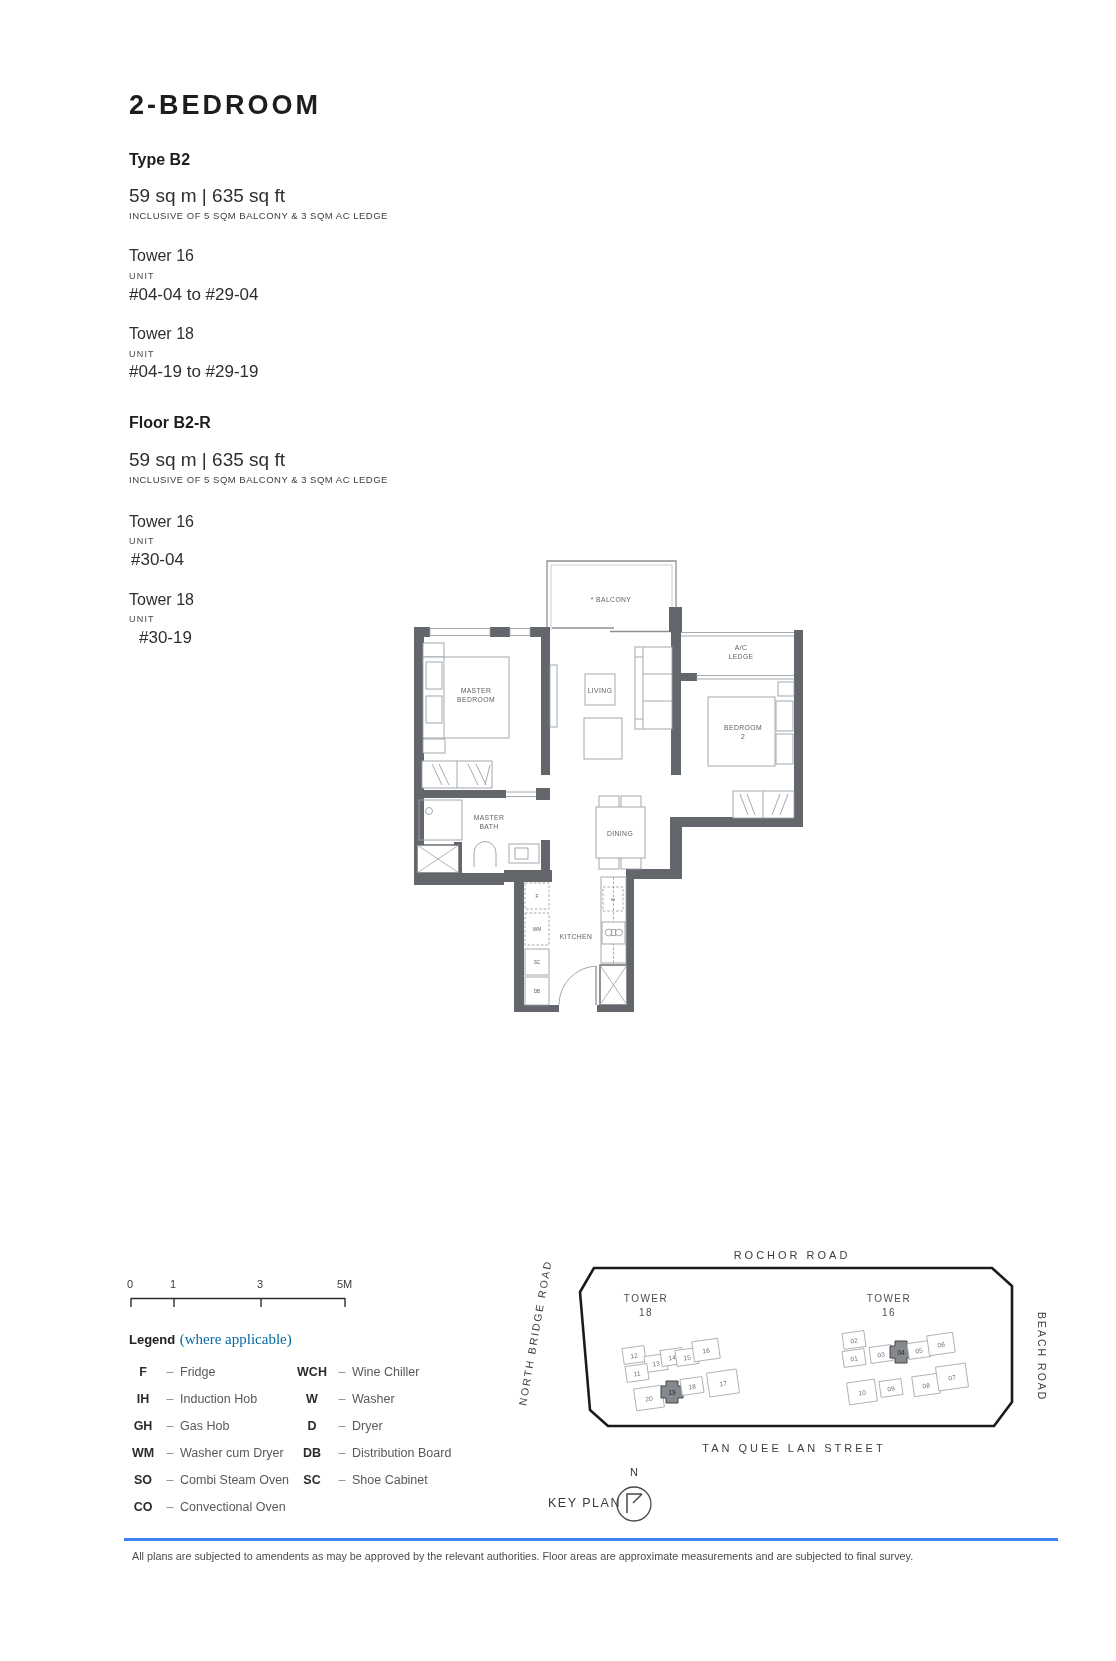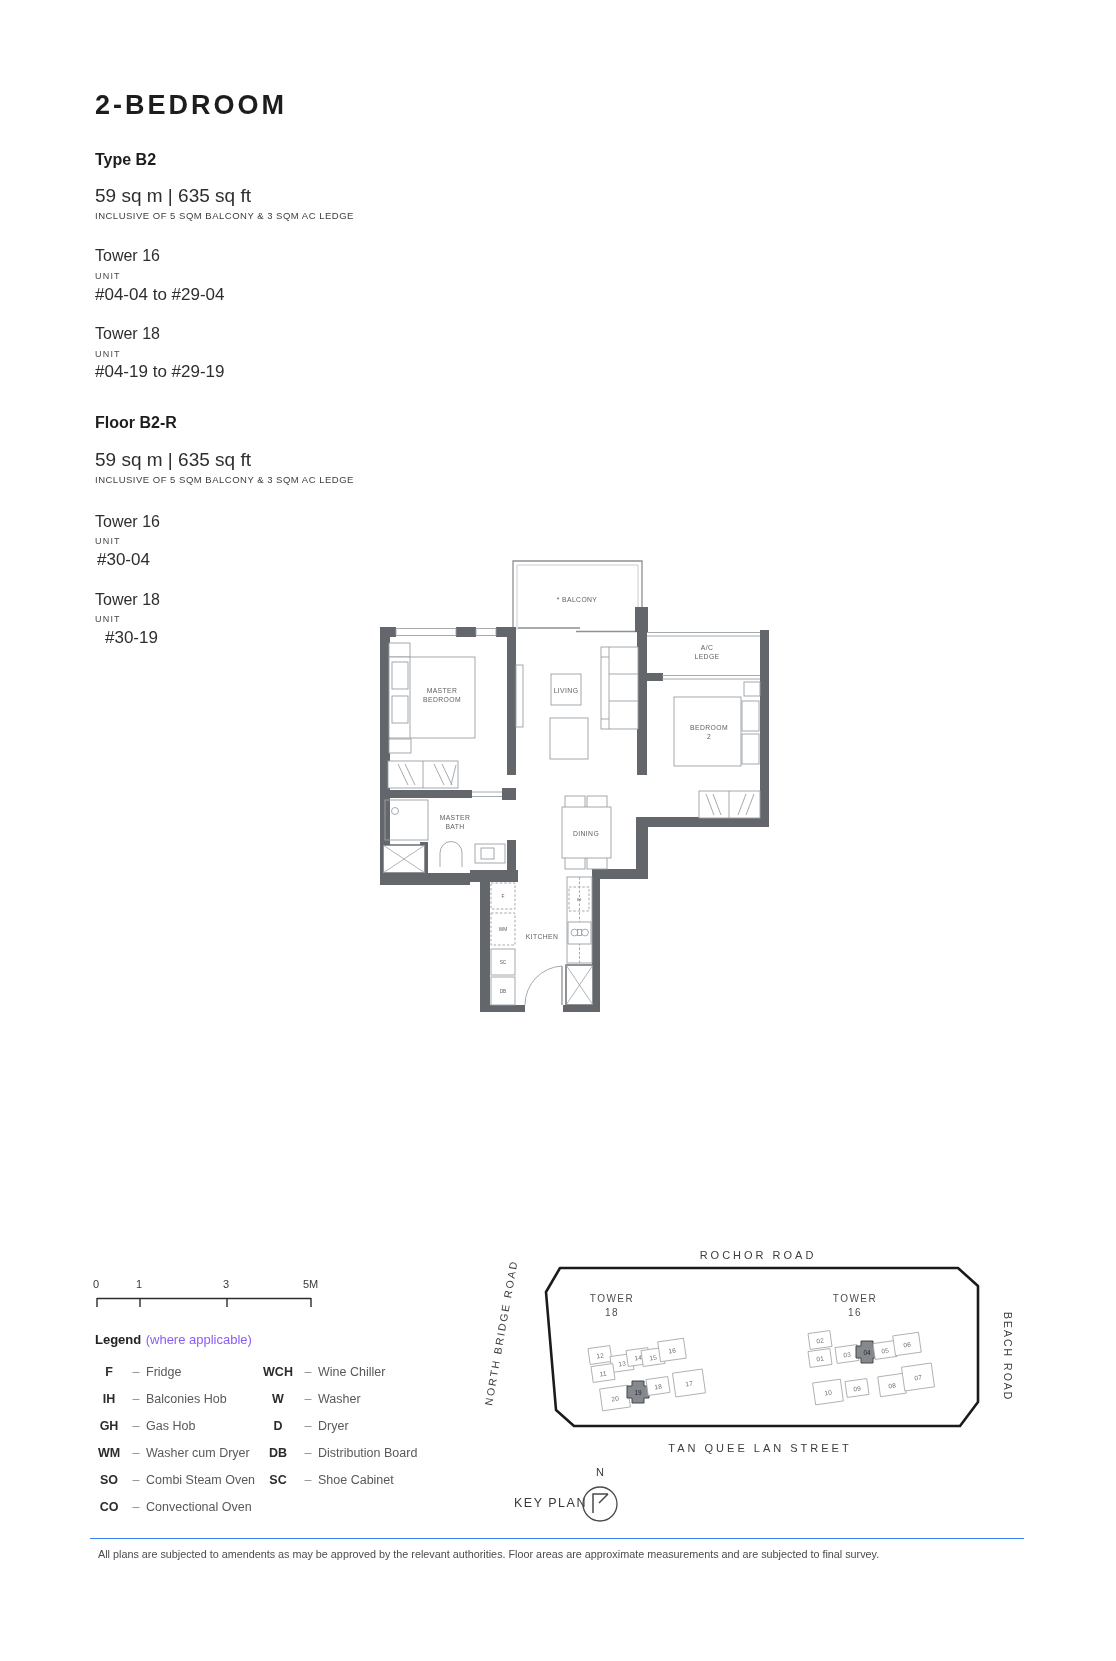--- a/index.html
+++ b/index.html
@@ -1,34 +1,34 @@
 <!DOCTYPE html>
 <html><head>
 <meta charset="utf-8">
 <style>
   html,body{margin:0;padding:0;background:#fff;}
   .page{position:relative;width:1024px;height:1661px;background:#fff;overflow:hidden;
-        font-family:"Liberation Sans",sans-serif;color:#1f1f1f;}
+        font-family:"Liberation Sans",sans-serif;color:#1f1f1f;margin-left:34px;}
   .abs{position:absolute;}
   .title{left:95px;top:90px;font-size:27px;font-weight:700;letter-spacing:3px;color:#1d1d1d;}
   .type-name{font-size:16px;font-weight:700;color:#1d1d1d;}
   .area{font-size:19px;font-weight:400;color:#2e2e2e;}
   .inclusive{font-size:9.5px;letter-spacing:.5px;color:#3d3d3d;}
   .tower-name{font-size:16px;color:#2e2e2e;}
   .unit-label{font-size:9px;letter-spacing:1.2px;color:#474747;}
   .unit-range{font-size:17px;color:#2e2e2e;}
   .legend-title b{font-size:13px;color:#222;}
-  .legend-title span{font-size:13px;color:#8b5cf6;}
+  .legend-title span{font-size:15px;color:#0369a1;font-family:Liberation Serif, serif;}
   .lrow{display:flex;align-items:baseline;margin-bottom:13px;font-size:12.5px;}
   .labbr{display:inline-block;width:34px;text-align:center;font-weight:700;color:#2c2c2c;}
   .ldash{display:inline-block;width:20px;text-align:center;color:#8a8a8a;}
   .lname{color:#595959;}
   .keyplan-label{font-size:12.5px;letter-spacing:1.5px;color:#3a3a3a;}
   .north-n{font-size:11px;color:#3a3a3a;}
-  .footer{border-top:1px solid #3b82f6;padding-top:7px;font-size:10.8px;line-height:17.5px;color:#4c4c4c;}
+  .footer{border-top:3px solid #3b82f6;padding-top:7px;font-size:10.8px;line-height:17.5px;color:#4c4c4c;}
   .footer .ind{padding-left:8px;}
   
   .w{fill:#63666b;}
   .f{stroke:#9aa0a5;stroke-width:.9;fill:#fff;}
   .fn{stroke:#9aa0a5;stroke-width:.9;fill:none;}
   .d{stroke:#9aa0a5;stroke-width:.9;fill:none;stroke-dasharray:2.6 1.8;}
   .ln{stroke:#9aa0a5;stroke-width:.9;fill:none;}
   .ln2{stroke:#8d9094;stroke-width:1.3;fill:none;}
   .ln3{stroke:#bcbfc2;stroke-width:.8;fill:none;}
   .x{stroke:#63666b;stroke-width:1.4;fill:#fff;}
@@ -234,21 +234,21 @@
   </div>
   <div class="abs" style="left:92px;top:1365px;">
     <div class="lrow">
         <span class="labbr">F</span>
         <span class="ldash">–</span>
         <span class="lname">Fridge</span>
       </div>
     <div class="lrow">
         <span class="labbr">IH</span>
         <span class="ldash">–</span>
-        <span class="lname">Balconies Hob</span>
+        <span class="lname">Induction Hob</span>
       </div>
     <div class="lrow">
         <span class="labbr">GH</span>
         <span class="ldash">–</span>
         <span class="lname">Gas Hob</span>
       </div>
     <div class="lrow">
         <span class="labbr">WM</span>
         <span class="ldash">–</span>
         <span class="lname">Washer cum Dryer</span>

